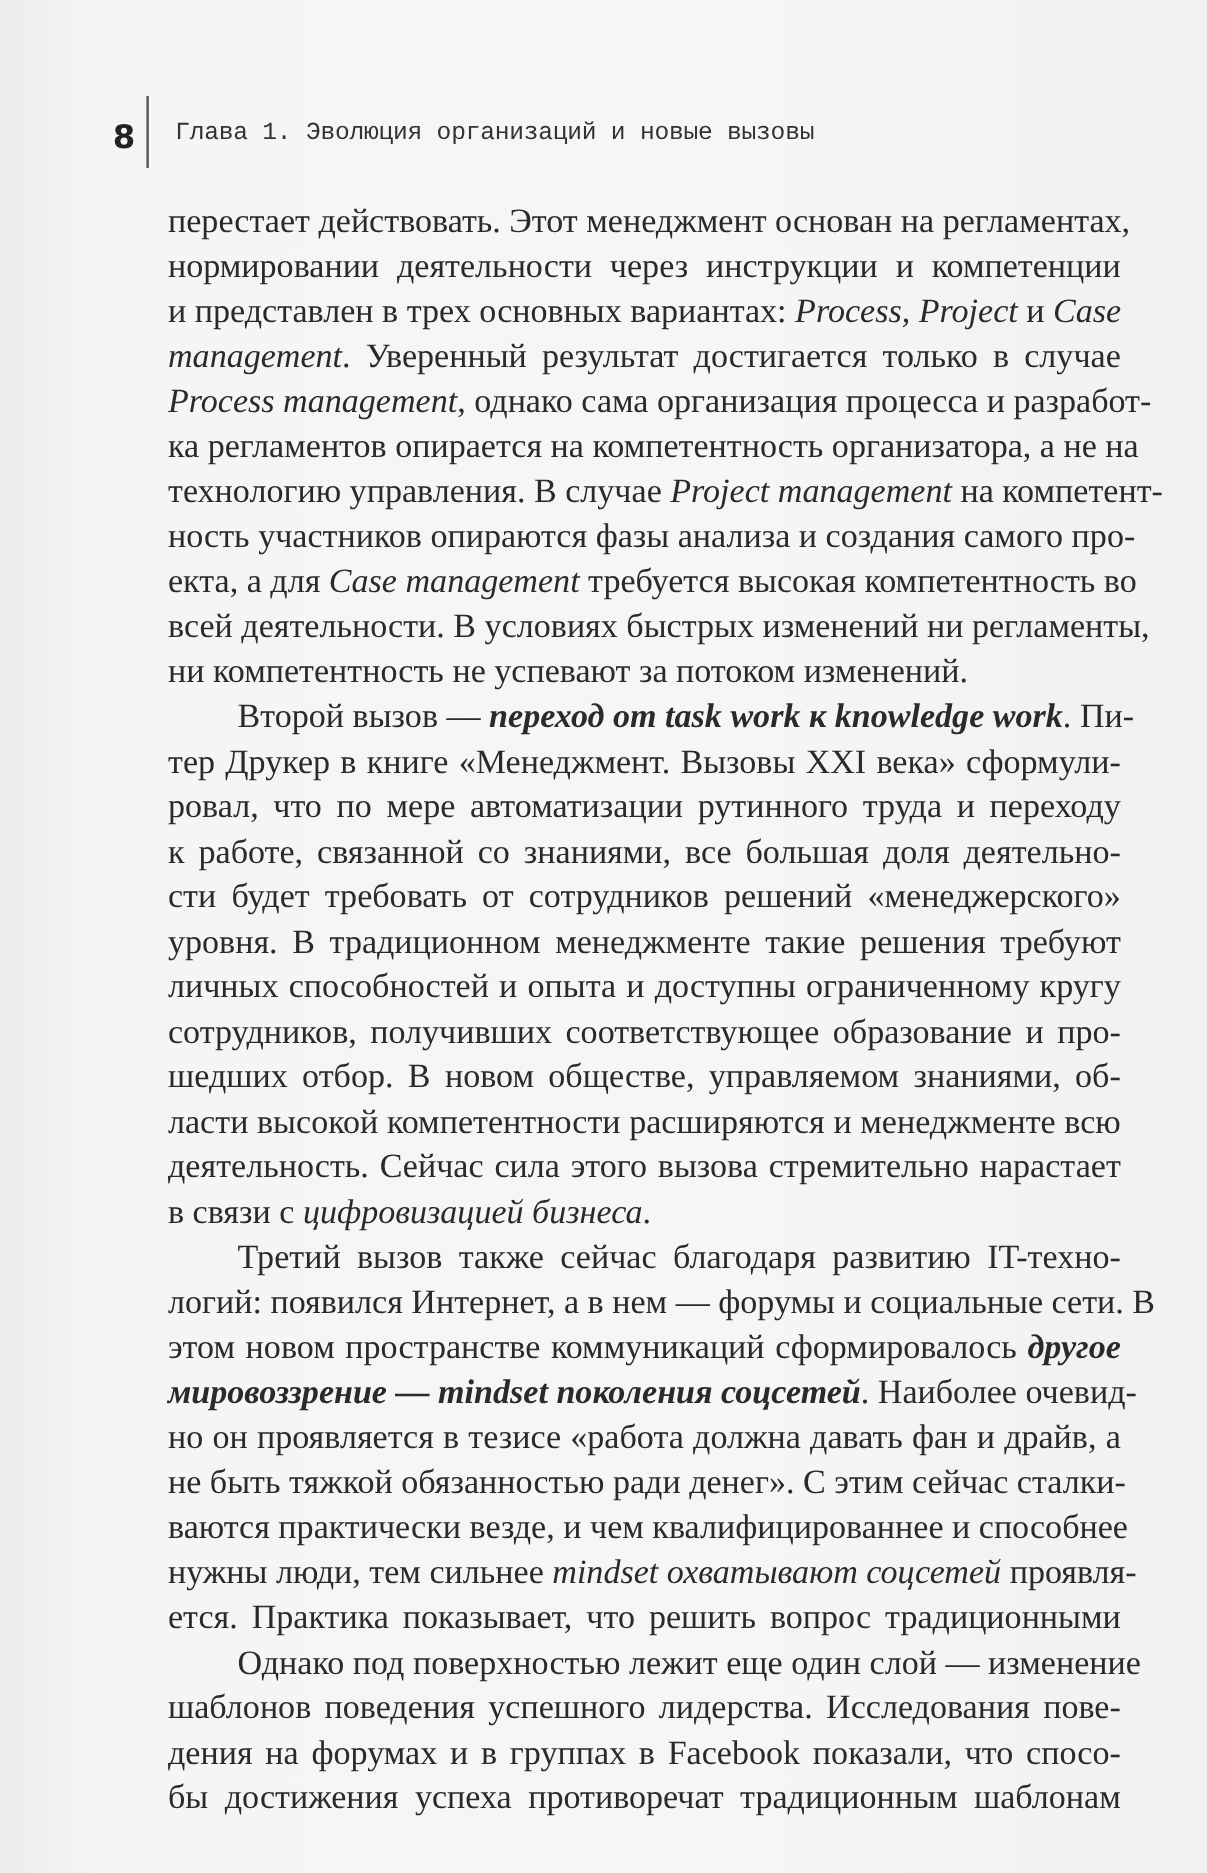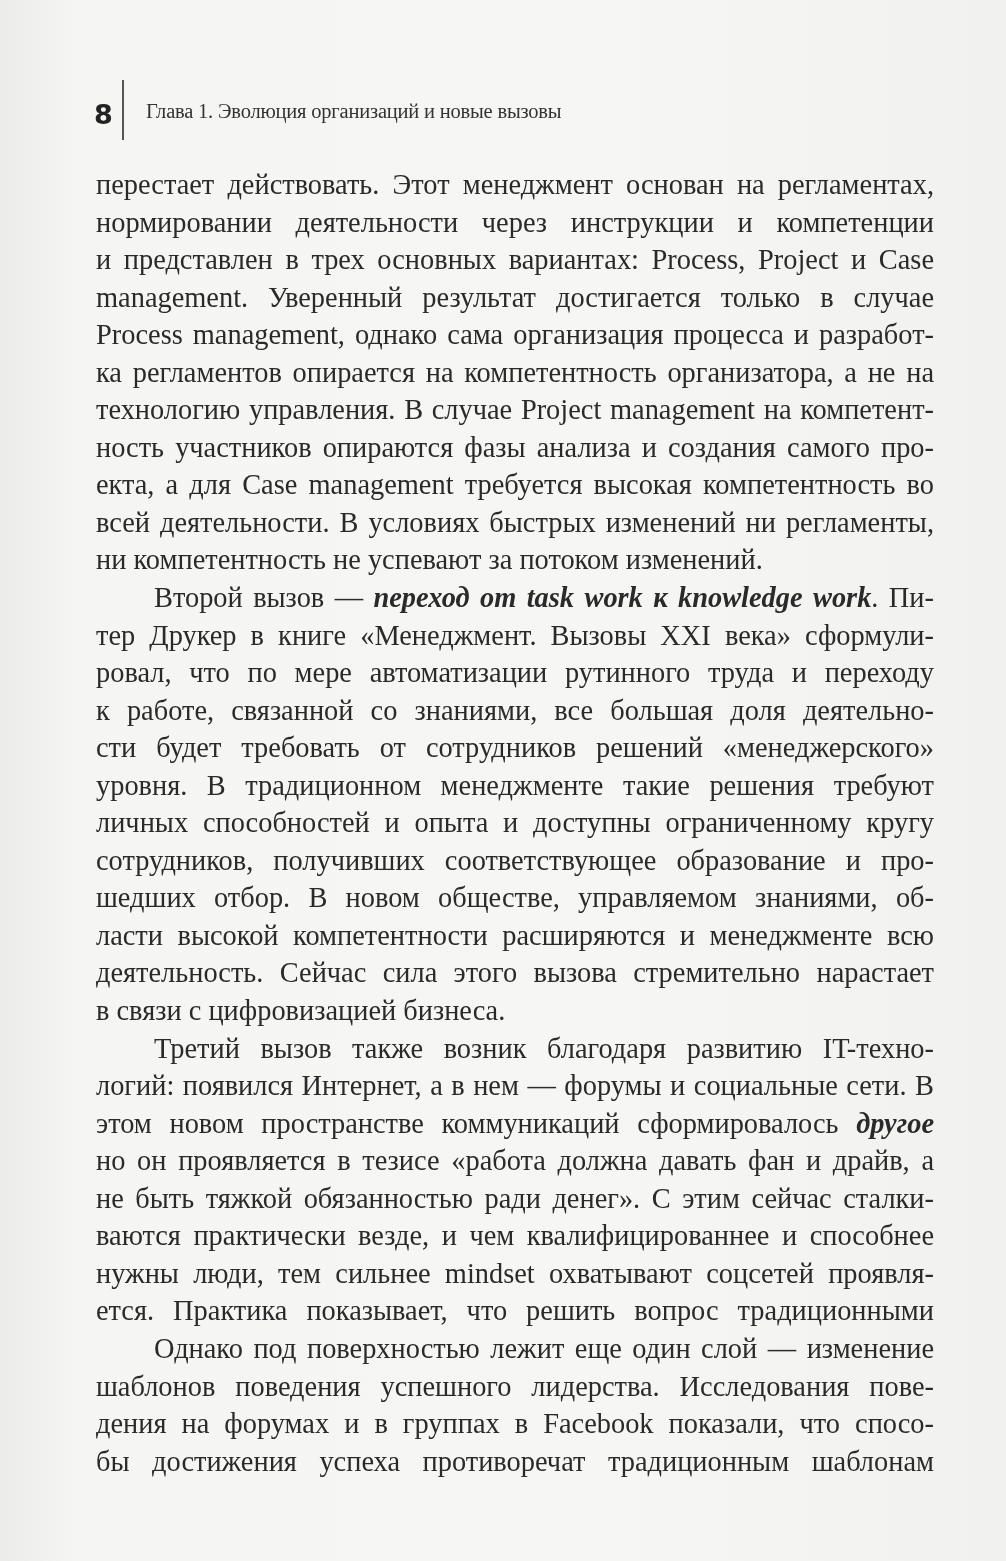--- a/index.html
+++ b/index.html
@@ -40,21 +40,21 @@
       left: 122px;
       top: 80px;
       width: 2px;
       height: 60px;
       background: #555;
     }
     .chapter-title {
       position: absolute;
       left: 146px;
       top: 100px;
-      font-family: Liberation Serif, serif;
+      font-family: Liberation Mono, monospace;
       font-size: 20.5px;
       color: #333;
       letter-spacing: -0.2px;
       white-space: nowrap;
     }
     .body-text {
       position: absolute;
       left: 96px;
       top: 166px;
       width: 838px;
@@ -62,28 +62,29 @@
       font-size: 28.4px;
       color: #2a2a2a;
     }
     .line {
       height: 37.55px;
       line-height: 37.55px;
       white-space: nowrap;
       text-align: justify;
       text-align-last: justify;
       display: block;
+      margin-left: 44px;
     }
     .line.last {
       text-align-last: left;
     }
     .line.indent {
       padding-left: 58px;
     }
-    .it { }
+    .it { font-style: italic; }
     .bi { font-style: italic; font-weight: bold; }
   </style>
 </head>
 <body>
 
 <div class="page">
   <div class="running-head">
     <span class="page-number">8</span>
   </div>
   <div class="head-rule"></div>
@@ -106,23 +107,24 @@
       <div class="line"><span>ровал, что по мере автоматизации рутинного труда и переходу</span></div>
       <div class="line"><span>к работе, связанной со знаниями, все большая доля деятельно-</span></div>
       <div class="line"><span>сти будет требовать от сотрудников решений «менеджерского»</span></div>
       <div class="line"><span>уровня. В традиционном менеджменте такие решения требуют</span></div>
       <div class="line"><span>личных способностей и опыта и доступны ограниченному кругу</span></div>
       <div class="line"><span>сотрудников, получивших соответствующее образование и про-</span></div>
       <div class="line"><span>шедших отбор. В новом обществе, управляемом знаниями, об-</span></div>
       <div class="line"><span>ласти высокой компетентности расширяются и менеджменте всю</span></div>
       <div class="line"><span>деятельность. Сейчас сила этого вызова стремительно нарастает</span></div>
       <div class="line last"><span>в связи с </span><span class="it">цифровизацией бизнеса</span><span>.</span></div>
-      <div class="line indent"><span>Третий вызов также возник благодаря развитию IT-техно-</span></div>
+      <div class="line indent"><span>Третий вызов также сейчас благодаря развитию IT-техно-</span></div>
       <div class="line"><span>логий: появился Интернет, а в нем — форумы и социальные сети. В</span></div>
       <div class="line"><span>этом новом пространстве коммуникаций сформировалось </span><span class="bi">другое</span></div>
+      <div class="line"><span class="bi">мировоззрение — mindset поколения соцсетей</span><span>. Наиболее очевид-</span></div>
       <div class="line"><span>но он проявляется в тезисе «работа должна давать фан и драйв, а</span></div>
       <div class="line"><span>не быть тяжкой обязанностью ради денег». С этим сейчас сталки-</span></div>
       <div class="line"><span>ваются практически везде, и чем квалифицированнее и способнее</span></div>
       <div class="line"><span>нужны люди, тем сильнее </span><span class="it">mindset охватывают соцсетей</span><span> проявля-</span></div>
       <div class="line"><span>ется. Практика показывает, что решить вопрос традиционными</span></div>
       <div class="line indent"><span>Однако под поверхностью лежит еще один слой — изменение</span></div>
       <div class="line"><span>шаблонов поведения успешного лидерства. Исследования пове-</span></div>
       <div class="line"><span>дения на форумах и в группах в Facebook показали, что спосо-</span></div>
       <div class="line"><span>бы достижения успеха противоречат традиционным шаблонам</span></div>
     </div>

